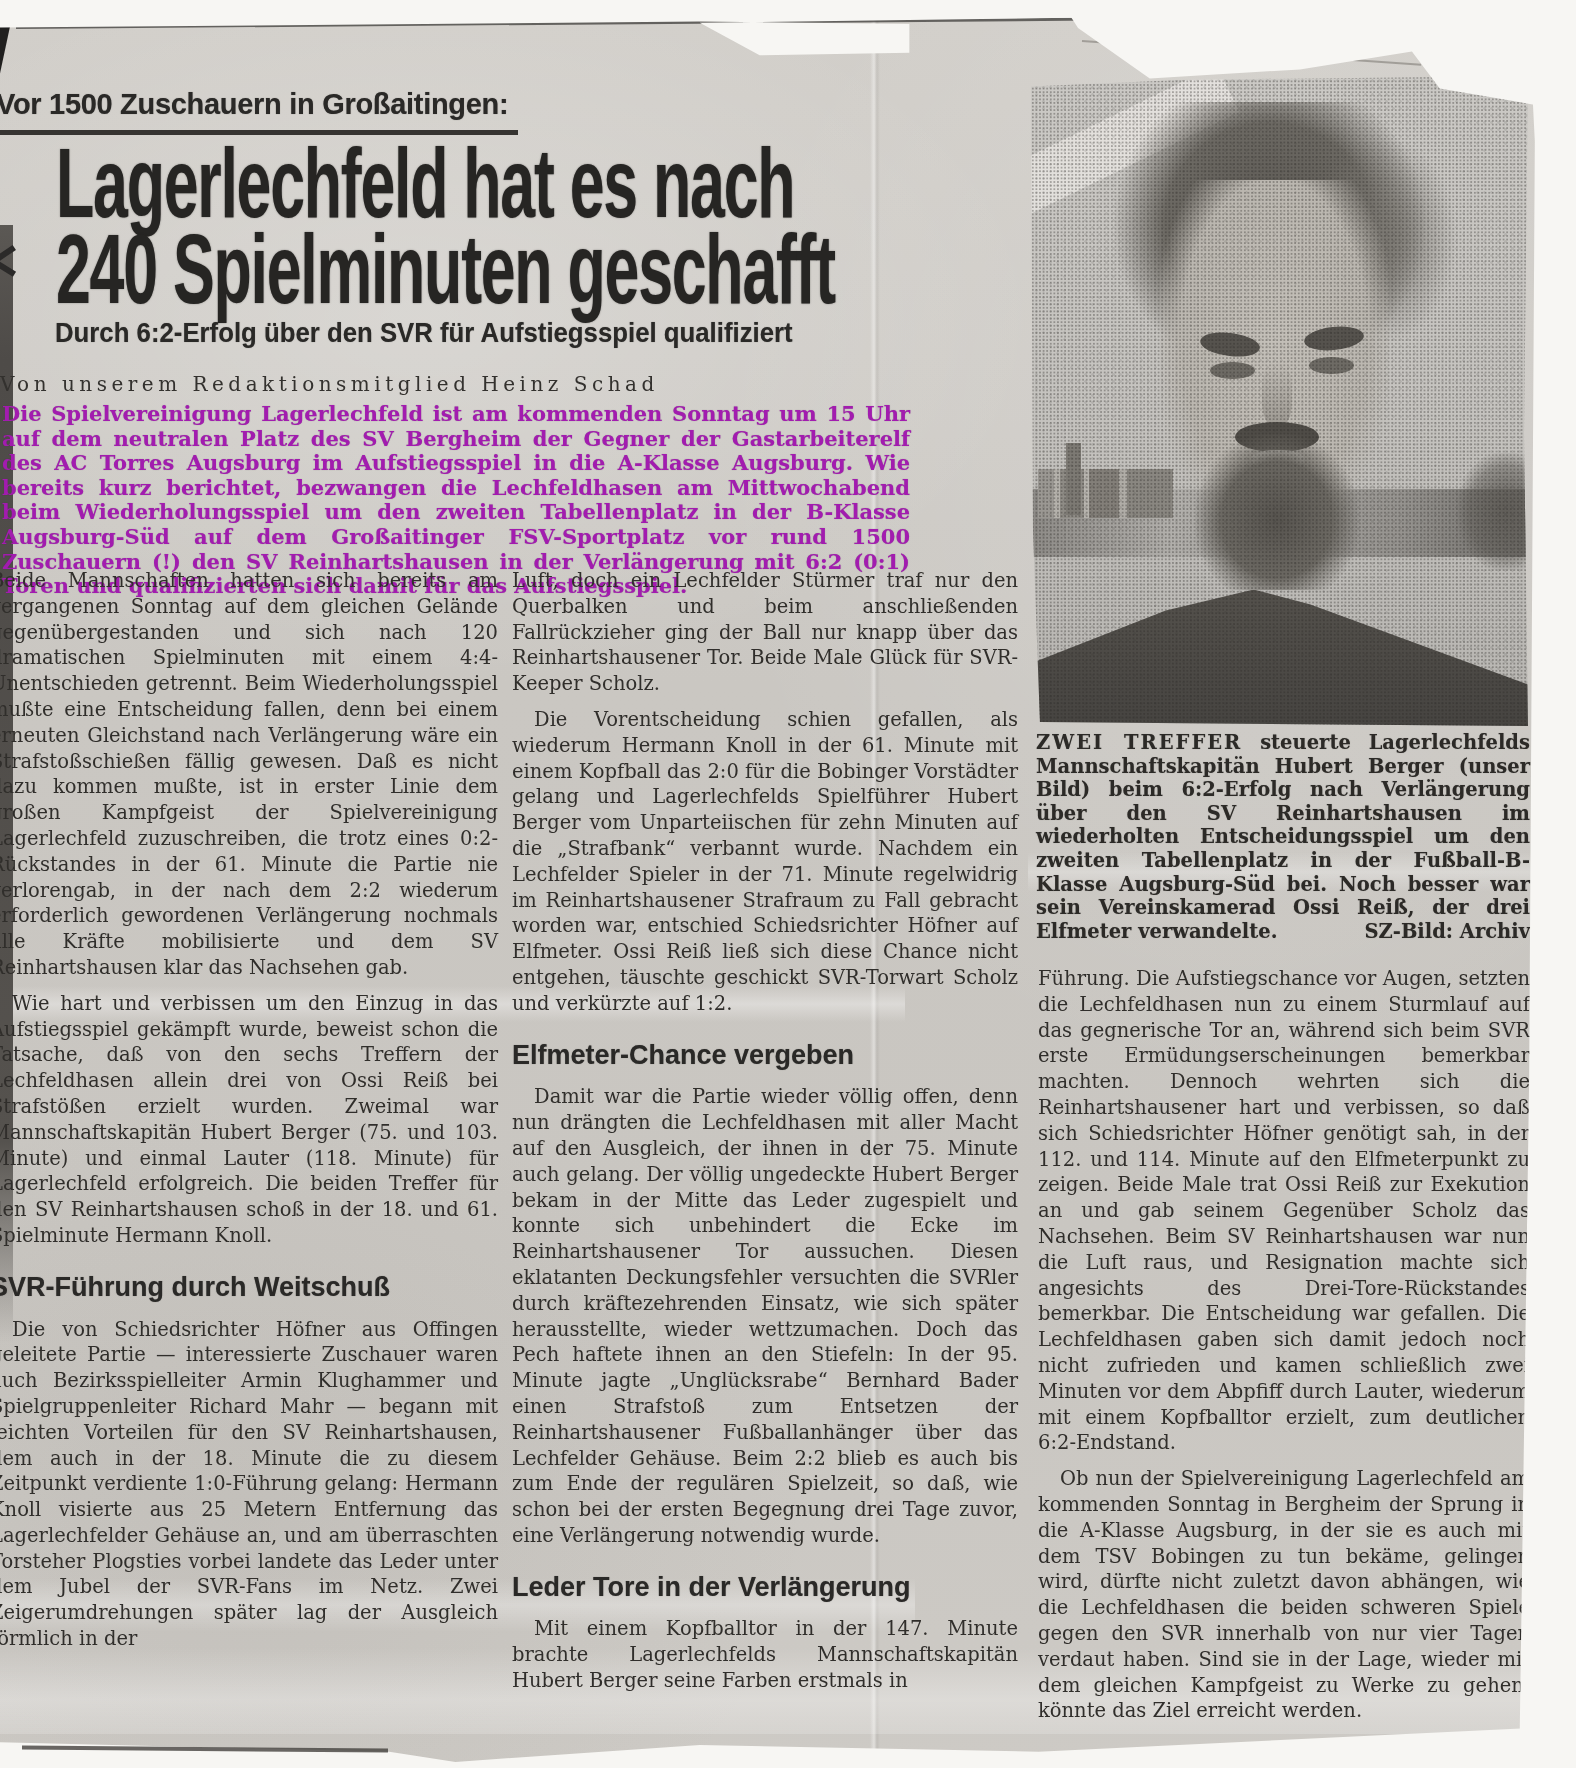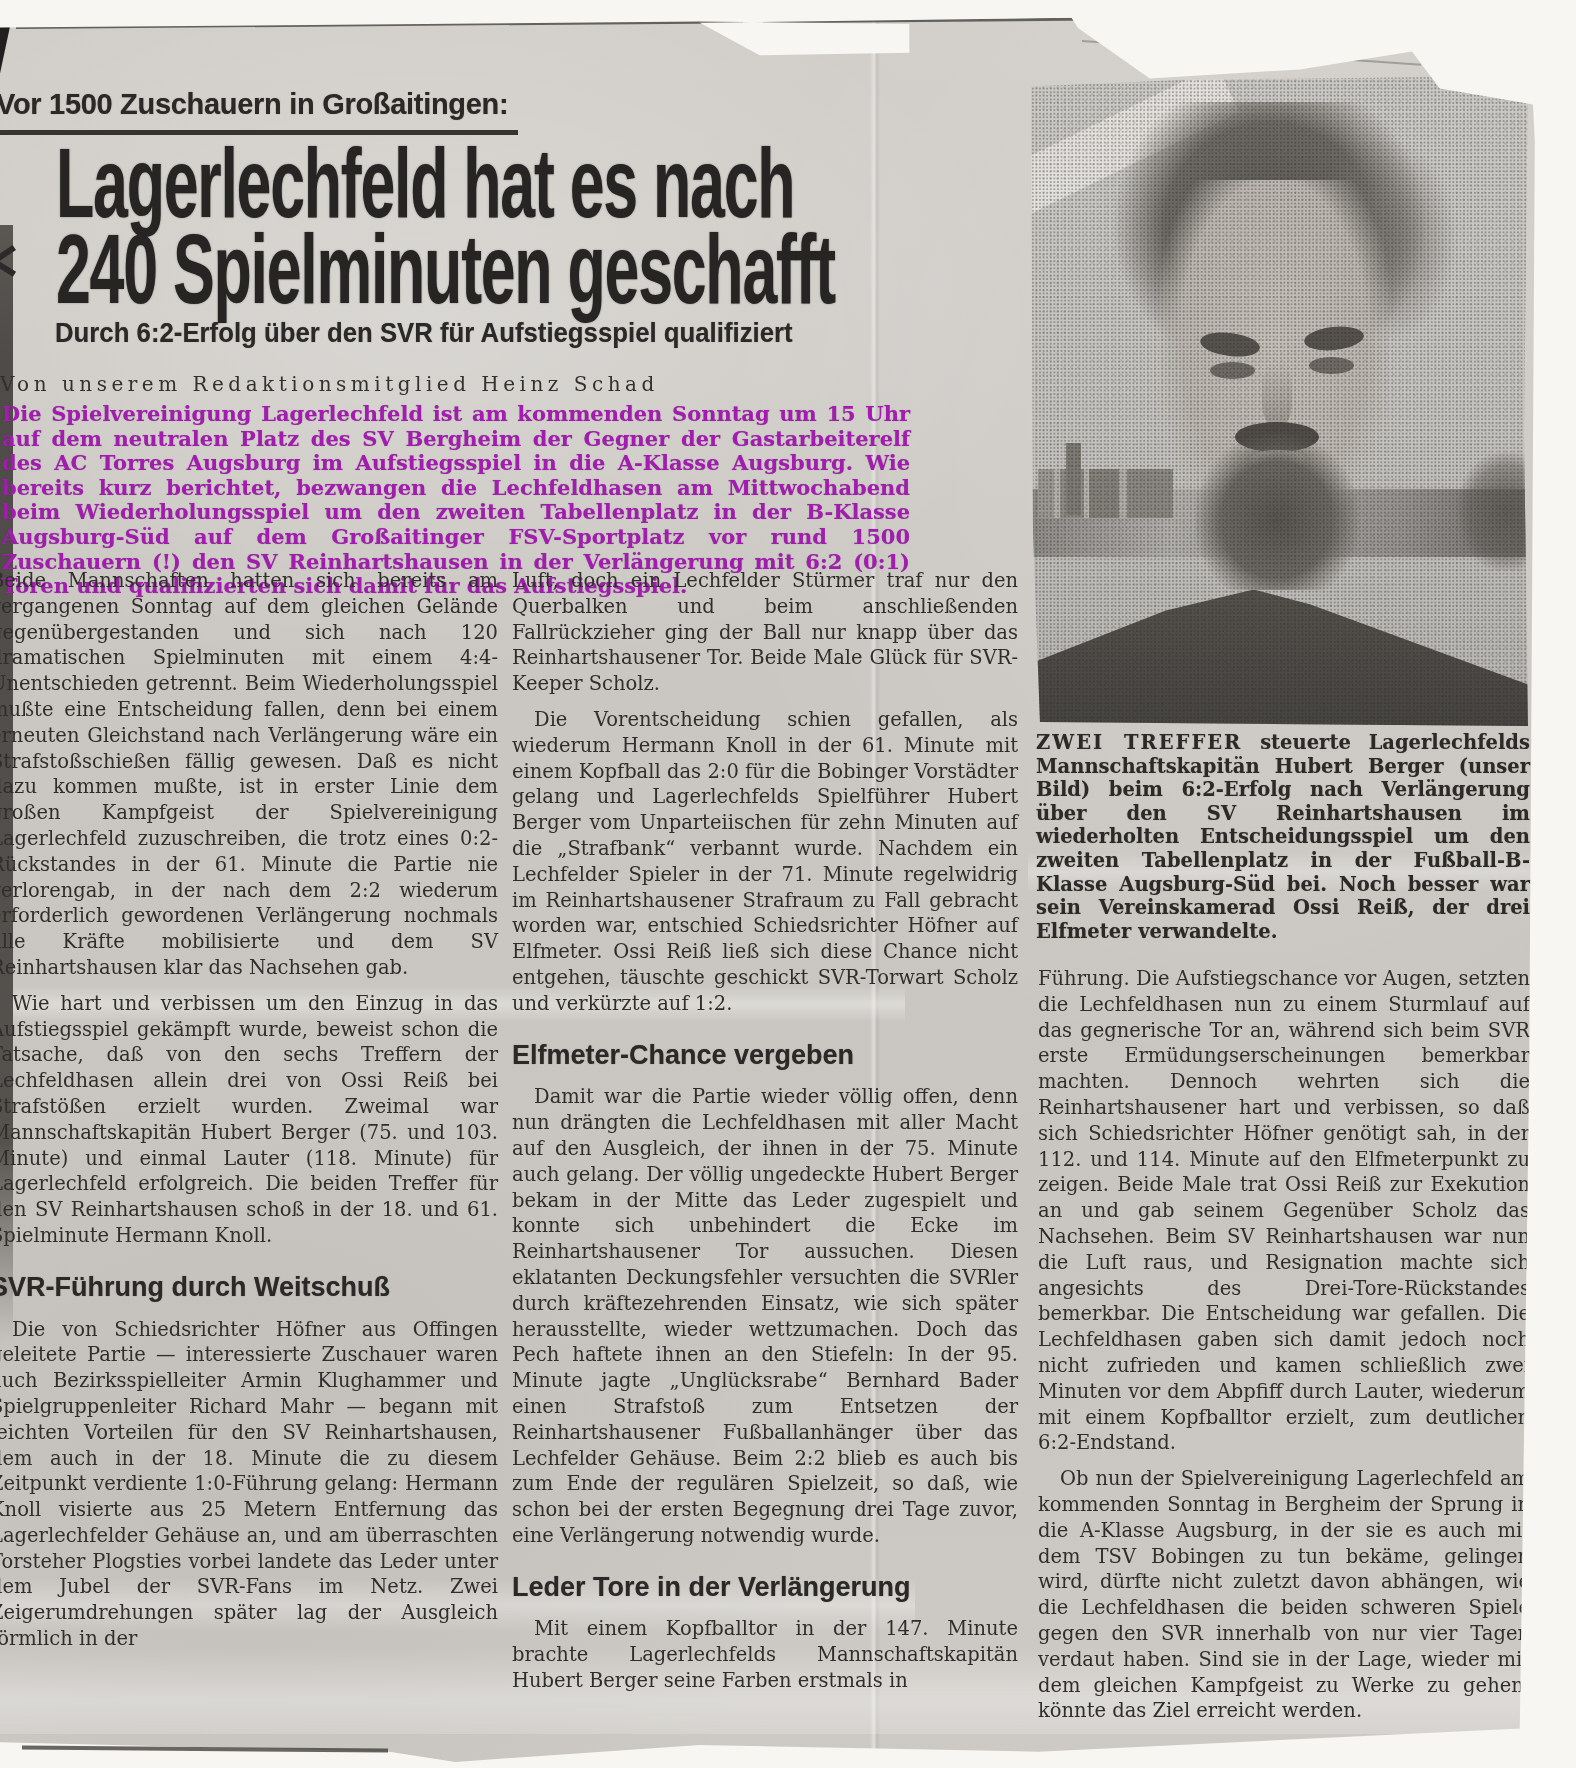--- a/index.html
+++ b/index.html
@@ -168,20 +168,21 @@
     <p class="noindent">Luft, doch ein Lechfelder Stürmer traf nur den Querbalken und beim anschließenden Fallrückzieher ging der Ball nur knapp über das Reinhartshausener Tor. Beide Male Glück für SVR-Keeper Scholz.</p>
     <p>Die Vorentscheidung schien gefallen, als wiederum Hermann Knoll in der 61. Minute mit einem Kopfball das 2:0 für die Bobinger Vorstädter gelang und Lagerlechfelds Spielführer Hubert Berger vom Unparteiischen für zehn Minuten auf die „Strafbank“ verbannt wurde. Nachdem ein Lechfelder Spieler in der 71. Minute regelwidrig im Reinhartshausener Strafraum zu Fall gebracht worden war, entschied Schiedsrichter Höfner auf Elfmeter. Ossi Reiß ließ sich diese Chance nicht entgehen, täuschte geschickt SVR-Torwart Scholz und verkürzte auf 1:2.</p>
     <div class="col-subhead">Elfmeter-Chance vergeben</div>
     <p>Damit war die Partie wieder völlig offen, denn nun drängten die Lechfeldhasen mit aller Macht auf den Ausgleich, der ihnen in der 75. Minute auch gelang. Der völlig ungedeckte Hubert Berger bekam in der Mitte das Leder zugespielt und konnte sich unbehindert die Ecke im Reinhartshausener Tor aussuchen. Diesen eklatanten Deckungsfehler versuchten die SVRler durch kräftezehrenden Einsatz, wie sich später herausstellte, wieder wettzumachen. Doch das Pech haftete ihnen an den Stiefeln: In der 95. Minute jagte „Unglücksrabe“ Bernhard Bader einen Strafstoß zum Entsetzen der Reinhartshausener Fußballanhänger über das Lechfelder Gehäuse. Beim 2:2 blieb es auch bis zum Ende der regulären Spielzeit, so daß, wie schon bei der ersten Begegnung drei Tage zuvor, eine Verlängerung notwendig wurde.</p>
     <div class="col-subhead">Leder Tore in der Verlängerung</div>
     <p>Mit einem Kopfballtor in der 147. Minute brachte Lagerlechfelds Mannschaftskapitän Hubert Berger seine Farben erstmals in</p>
   </div>
 
   <div class="caption">
     <span class="caption-lead">ZWEI TREFFER</span><span> steuerte Lagerlechfelds Mannschaftskapitän Hubert Berger (unser Bild) beim 6:2-Erfolg nach Verlängerung über den SV Reinhartshausen im wiederholten Entscheidungsspiel um den zweiten Tabellenplatz in der Fußball-B-Klasse Augsburg-Süd bei. Noch besser war sein Vereinskamerad Ossi Reiß, der drei Elfmeter verwandelte.</span>
+    <div class="credit">SZ-Bild: Archiv</div>
   </div>
 
   <div class="col col-right">
     <p class="noindent">Führung. Die Aufstiegschance vor Augen, setzten die Lechfeldhasen nun zu einem Sturmlauf auf das gegnerische Tor an, während sich beim SVR erste Ermüdungserscheinungen bemerkbar machten. Dennoch wehrten sich die Reinhartshausener hart und verbissen, so daß sich Schiedsrichter Höfner genötigt sah, in der 112. und 114. Minute auf den Elfmeterpunkt zu zeigen. Beide Male trat Ossi Reiß zur Exekution an und gab seinem Gegenüber Scholz das Nachsehen. Beim SV Reinhartshausen war nun die Luft raus, und Resignation machte sich angesichts des Drei-Tore-Rückstandes bemerkbar. Die Entscheidung war gefallen. Die Lechfeldhasen gaben sich damit jedoch noch nicht zufrieden und kamen schließlich zwei Minuten vor dem Abpfiff durch Lauter, wiederum mit einem Kopfballtor erzielt, zum deutlichen 6:2-Endstand.</p>
     <p>Ob nun der Spielvereinigung Lagerlechfeld am kommenden Sonntag in Bergheim der Sprung in die A-Klasse Augsburg, in der sie es auch mit dem TSV Bobingen zu tun bekäme, gelingen wird, dürfte nicht zuletzt davon abhängen, wie die Lechfeldhasen die beiden schweren Spiele gegen den SVR innerhalb von nur vier Tagen verdaut haben. Sind sie in der Lage, wieder mit dem gleichen Kampfgeist zu Werke zu gehen, könnte das Ziel erreicht werden.</p>
   </div>
 
   <div class="edge-left-bar"></div>
   <div class="streak-topleft"></div>
   <div class="mark-chevron1"></div>

